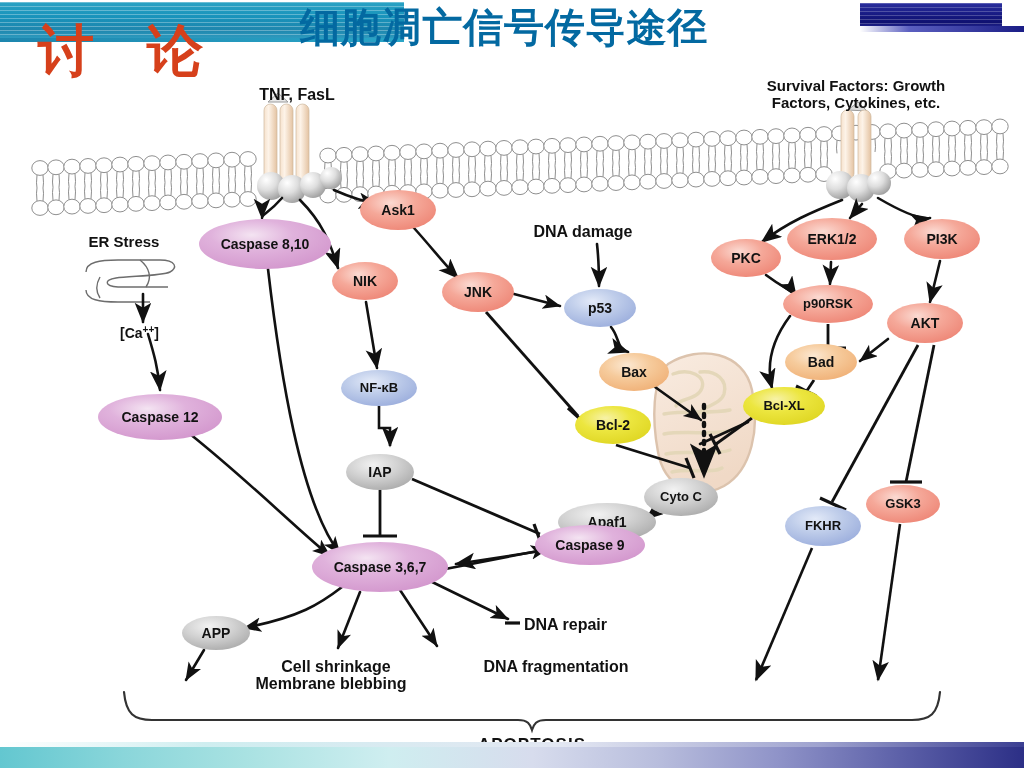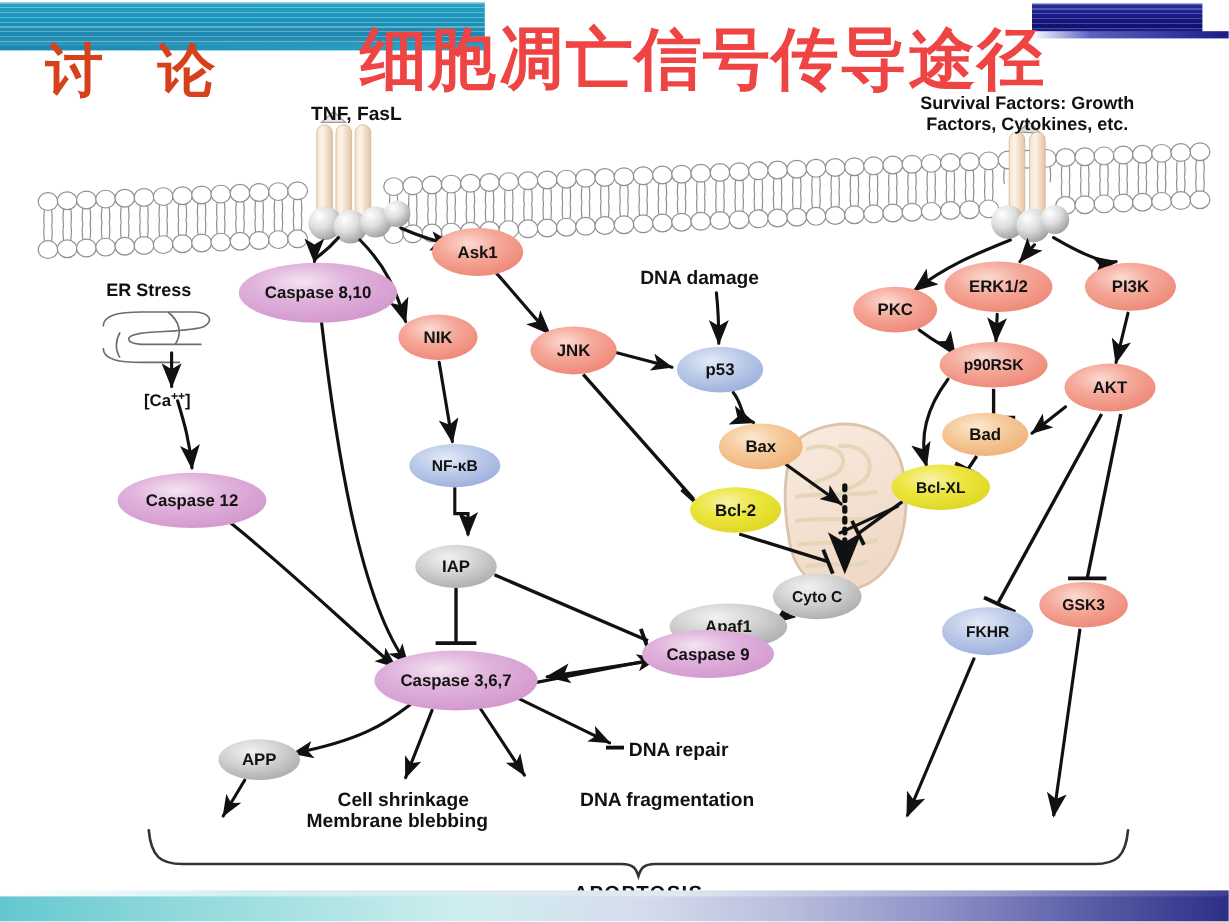--- a/index.html
+++ b/index.html
@@ -44,29 +44,29 @@
       #63c7d0 0%, #8ad6da 12%, #a9e2e2 24%, #cfeef0 38%,
       #d7dced 52%, #b9bedd 64%, #8f93c8 76%, #5c60a8 88%, #2c2f86 100%);
   }
   .bar-bottom:before{
     content:"";position:absolute;left:0;top:-4px;width:1024px;height:5px;
     background:linear-gradient(to right,#ffffff 0%,#cfeef0 20%,#e3e7f2 55%,#9fa3cf 80%,#3b3f92 100%);
   }
 
   
   .title-left{
-    position:absolute;left:38px;top:27px;
+    position:absolute;left:38px;top:14px;
     font-family:"DejaVu Serif", serif;
-    font-size:48px;font-weight:700;color:#d6401b;letter-spacing:.30em;
+    font-size:56px;font-weight:700;color:#d6401b;letter-spacing:.30em;
     white-space:nowrap;
   }
   .title-main{
-    position:absolute;left:300px;top:12px;
+    position:absolute;left:300px;top:0;
     font-family:"DejaVu Serif", serif;
-    font-size:56px;font-weight:700;color:#ef4444;letter-spacing:.02em;
+    font-size:40px;font-weight:700;color:#0369a1;letter-spacing:.02em;
     white-space:nowrap;
   }
 
   
   #diagram{position:absolute;left:0;top:72px;width:1024px;height:672px;}
   svg{display:block;}
   .nodelabel{
     font-family:"Liberation Sans", sans-serif;
     font-weight:bold;fill:#121212;text-anchor:middle;
     dominant-baseline:middle;

